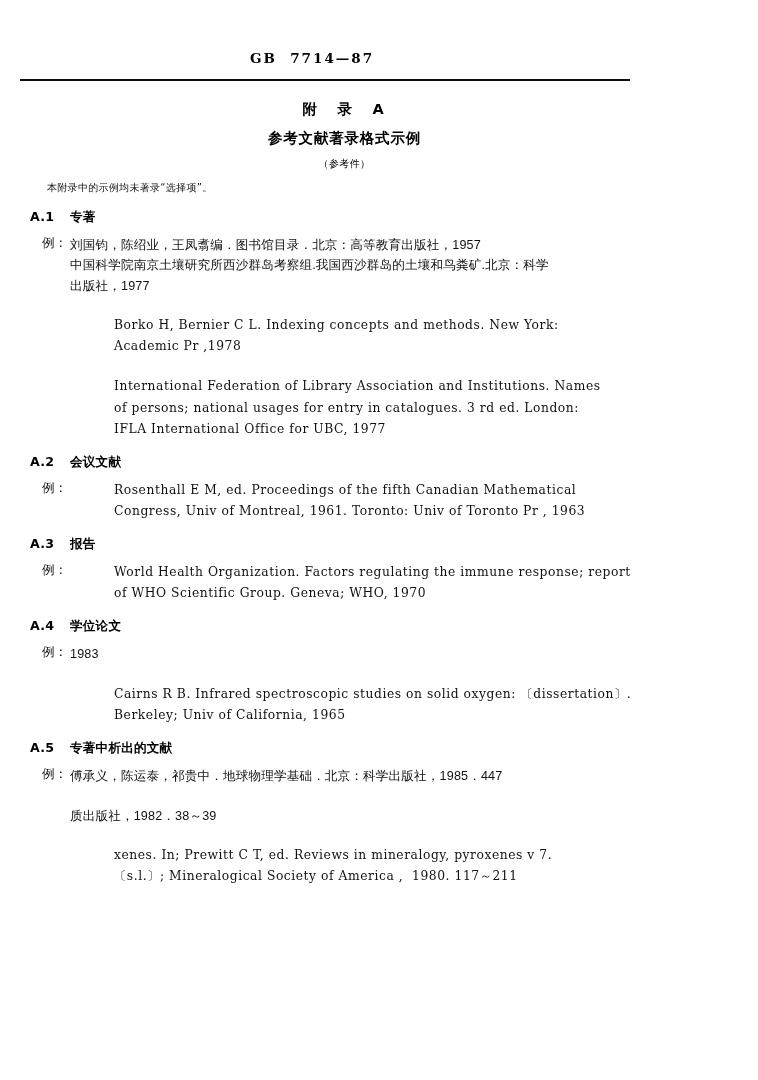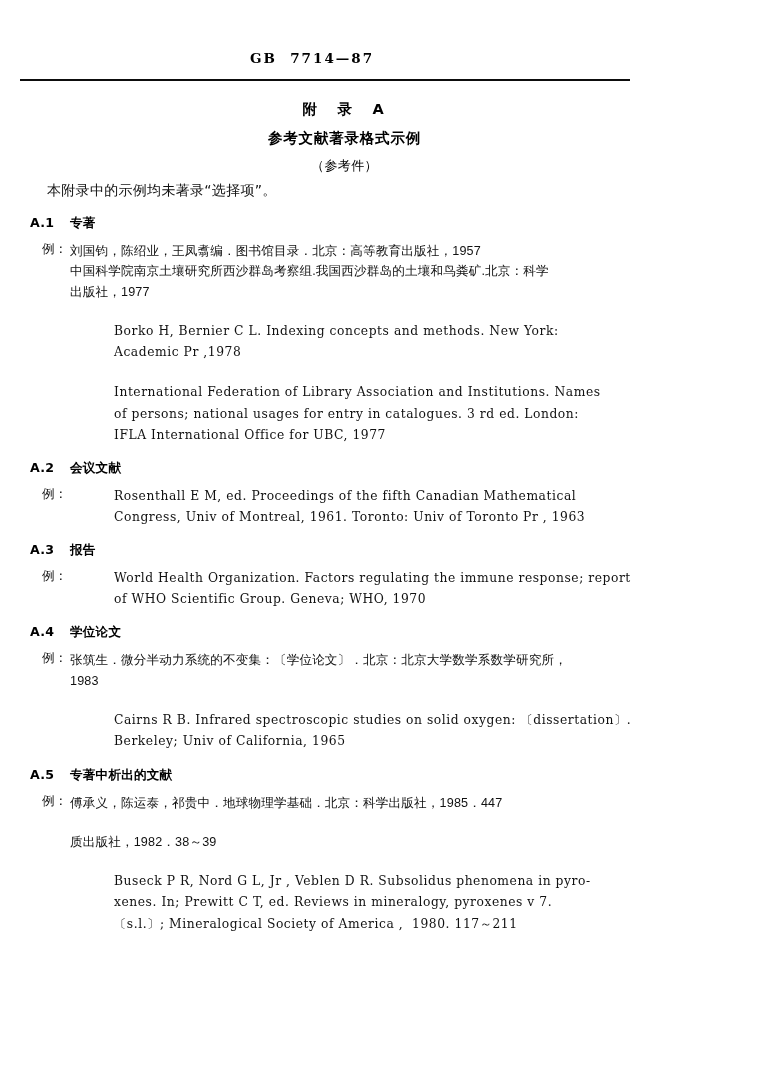--- a/index.html
+++ b/index.html
@@ -72,36 +72,36 @@
     font-family: "DejaVu Sans", "Liberation Sans", sans-serif;
     font-weight: bold;
     font-size: 14.5px;
     letter-spacing: 0.8px;
     color: #000;
     padding-left: 14px;
   }
   .appendix-sub {
     margin-top: 9px;
     font-family: "DejaVu Sans", "Liberation Sans", sans-serif;
-    font-size: 13px;
+    font-size: 10px;
     letter-spacing: 0.4px;
     color: #000;
     padding-left: 14px;
   }
 
   
   .body-zone {
     position: absolute;
     left: 0;
     top: 180px;
     width: 758px;
   }
   .intro-line {
     margin-left: 47px;
-    font-size: 14px;
+    font-size: 10px;
     letter-spacing: 0.3px;
     color: #111;
     line-height: 1.5;
   }
 
   .section {
     margin-top: 14px;
   }
   .section-heading {
     margin-left: 30px;
@@ -215,41 +215,39 @@
               <div class="ex-line latin">World Health Organization. Factors regulating the immune response; report</div>
               <div class="ex-line latin indent">of WHO Scientific Group. Geneva; WHO, 1970</div>
             </div>
           </div>
         </div>
         <div class="section">
           <div class="section-heading"><span class="sec-num">A.4</span><span>学位论文</span></div>
           <div class="example-group">
             <div class="example-block">
               <div class="example-marker">例：</div>
-              <div class="ex-line cjk">张筑生．微分半动力系统的不变集：〔学位论文〕．北京：北京大学数学系数学研究所，</div>
               <div class="ex-line cjk indent">1983</div>
             </div>
             <div class="example-block">
               <div class="ex-line latin">Cairns R B. Infrared spectroscopic studies on solid oxygen: 〔dissertation〕.</div>
               <div class="ex-line latin indent">Berkeley; Univ of California, 1965</div>
             </div>
           </div>
         </div>
         <div class="section">
           <div class="section-heading"><span class="sec-num">A.5</span><span>专著中析出的文献</span></div>
           <div class="example-group">
             <div class="example-block">
               <div class="example-marker">例：</div>
               <div class="ex-line cjk">傅承义，陈运泰，祁贵中．地球物理学基础．北京：科学出版社，1985．447</div>
             </div>
             <div class="example-block">
               <div class="ex-line cjk indent">质出版社，1982．38～39</div>
             </div>
             <div class="example-block">
-              <div class="ex-line latin">Buseck P R, Nord G L, Jr , Veblen D R. Subsolidus phenomena in pyro-</div>
               <div class="ex-line latin indent">xenes. In; Prewitt C T, ed. Reviews in mineralogy, pyroxenes v 7.</div>
               <div class="ex-line latin indent">〔s.l.〕; Mineralogical Society of America ,  1980. 117～211</div>
             </div>
           </div>
         </div>
       </div>
   </div>
 
 </div>
 

